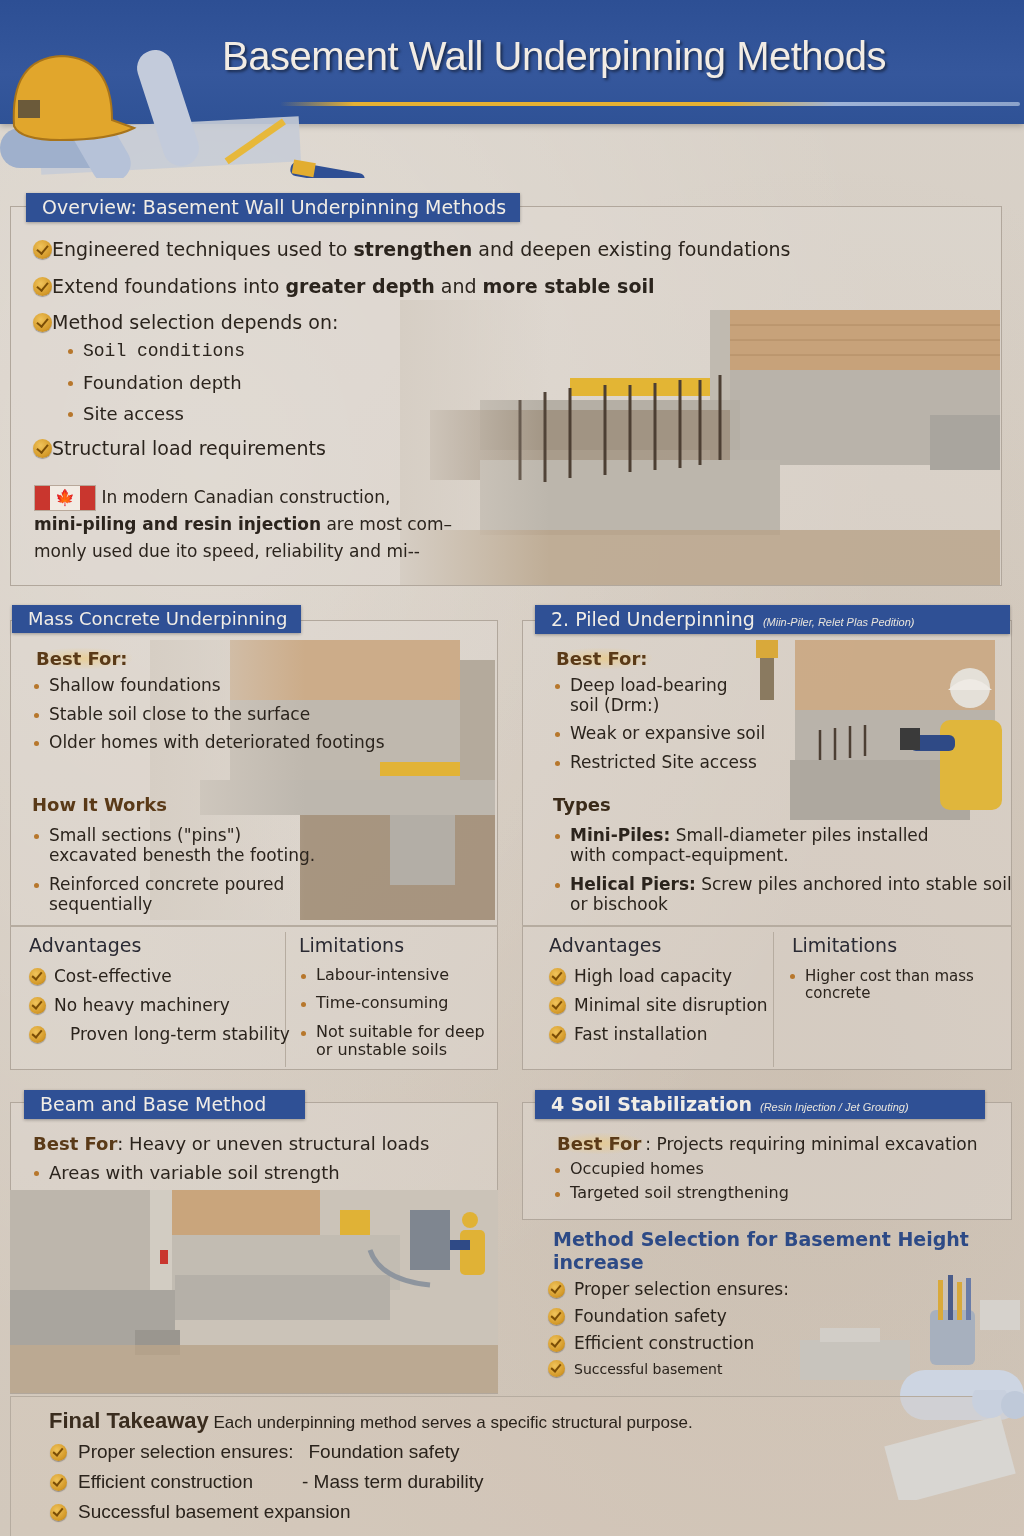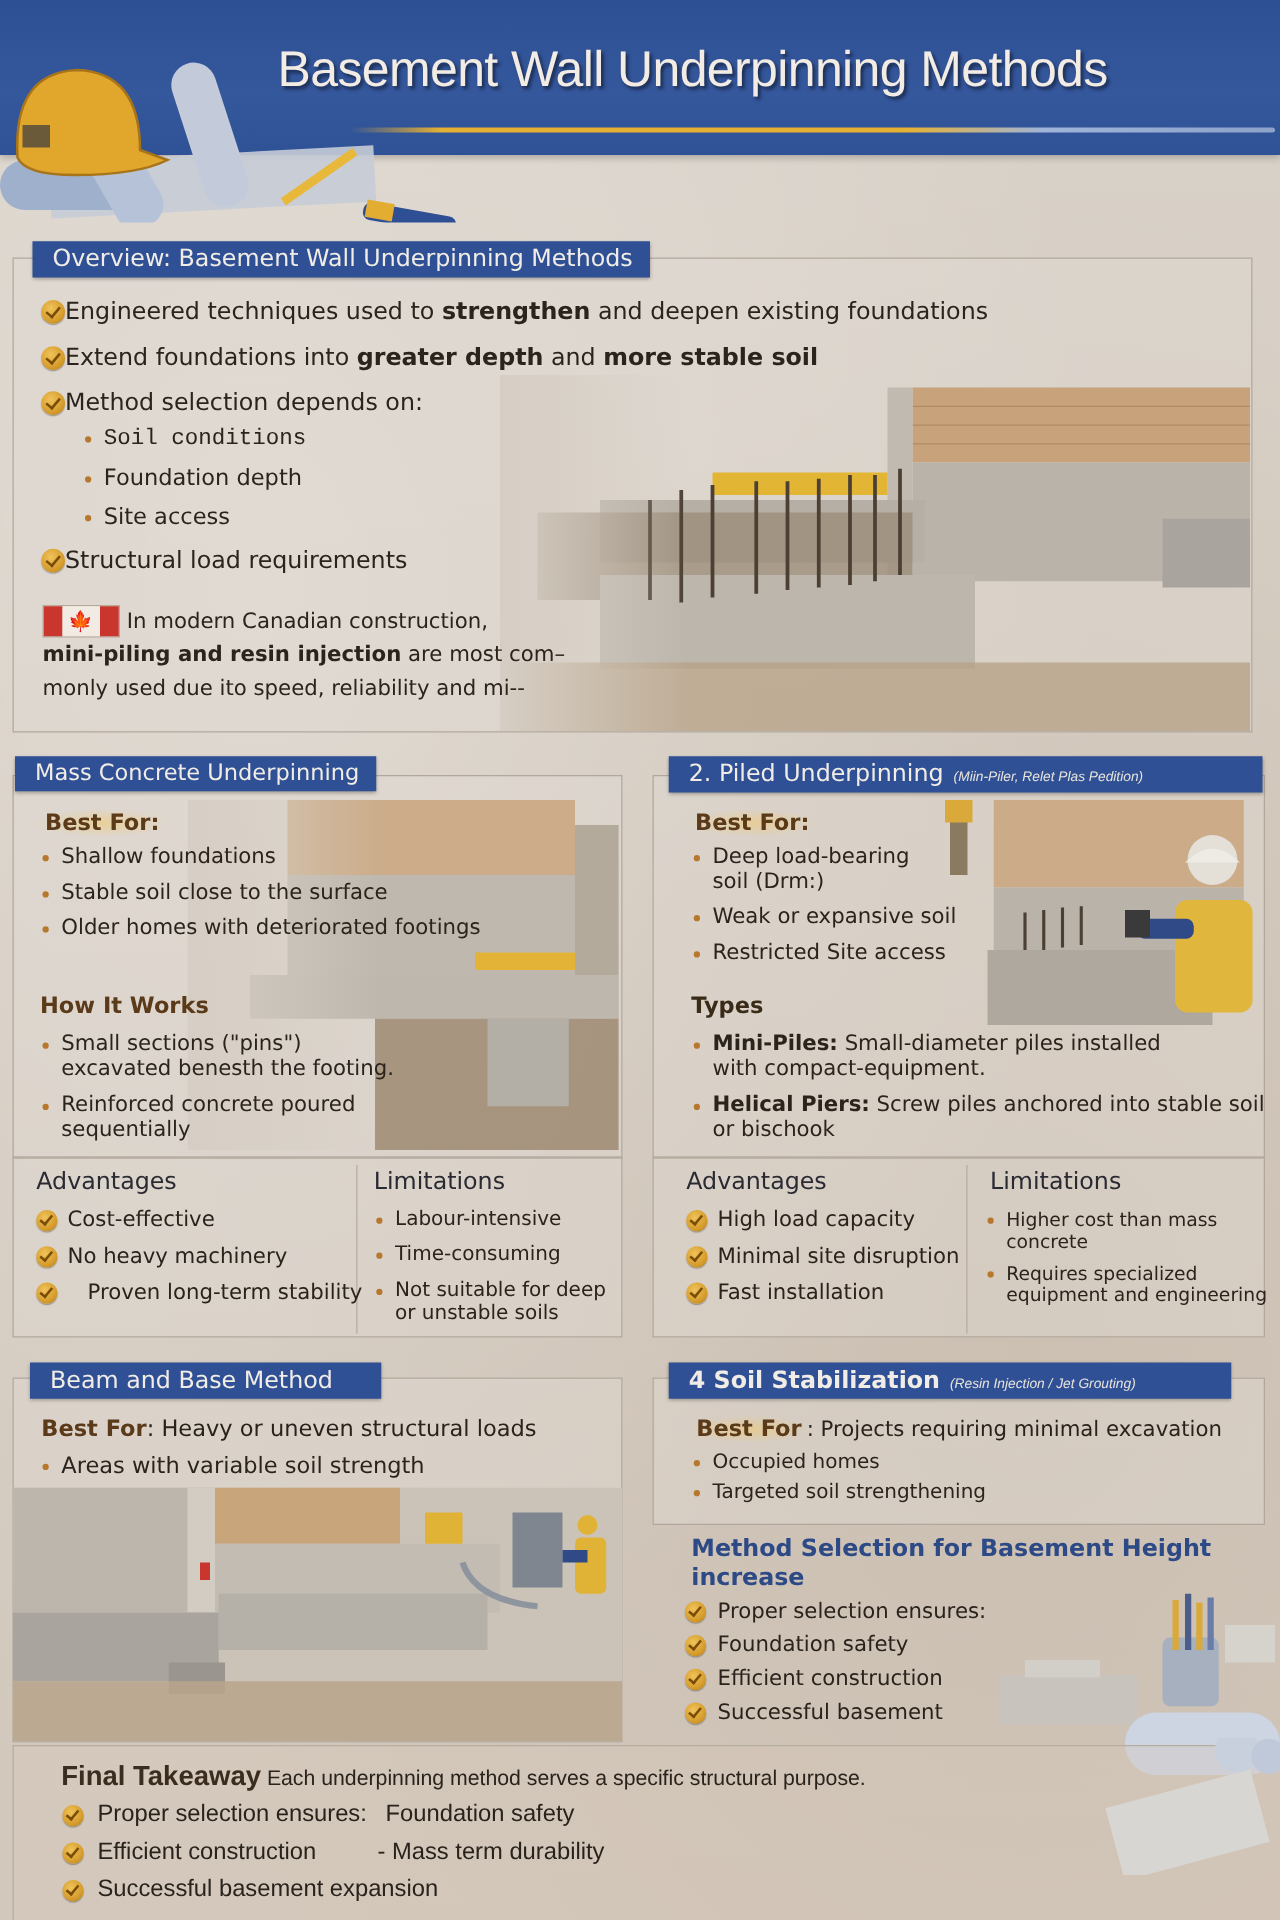--- a/index.html
+++ b/index.html
@@ -330,24 +330,20 @@
       <span class="check sm"></span>
       <span>Fast installation</span>
     </div>
 </div>
 <div class="abs heading-dark" style="left:792px; top:934px;">Limitations</div>
 <div class="abs" style="left:790px; top:968px;">
   <div class="bullet-row" style="font-size:15px; line-height:1.1; margin-bottom:10px;">
       <span class="dot" style="margin-top:6px;"></span>
       <span><span>Higher cost than mass</span><br><span>concrete</span></span>
     </div>
-  <div class="bullet-row" style="font-size:15px; line-height:1.1;">
-      <span class="dot" style="margin-top:6px;"></span>
-      <span><span>Requires specialized</span><br><span>equipment and engineering</span></span>
-    </div>
 </div>
 
 <div class="abs panel" style="left:10px; top:1102px; width:488px; height:292px;"></div>
 <svg class="abs" style="left:10px; top:1190px;" width="488" height="203" viewBox="0 0 488 203">
   <rect x="0" y="0" width="488" height="203" fill="#cbc3b8"></rect>
   <rect x="160" y="0" width="150" height="45" fill="#c9a57c"></rect>
   <rect x="0" y="0" width="160" height="100" fill="#bdb6ac"></rect>
   <rect x="160" y="45" width="230" height="55" fill="#c2bcb2"></rect>
   <rect x="140" y="0" width="22" height="100" fill="#d2ccc2"></rect>
   <rect x="150" y="60" width="8" height="14" fill="#c9362e"></rect>
@@ -407,21 +403,21 @@
       <span>Proper selection ensures:</span>
     </div>
   <div class="row" style="gap:9px; margin-bottom:7px; font-size:17px;">
       <span class="check sm"></span>
       <span>Foundation safety</span>
     </div>
   <div class="row" style="gap:9px; margin-bottom:7px; font-size:17px;">
       <span class="check sm"></span>
       <span>Efficient construction</span>
     </div>
-  <div class="row" style="gap:9px; font-size:17px;text-align:center;">
+  <div class="row" style="gap:9px; font-size:14px;text-align:center;">
       <span class="check sm"></span>
       <span>Successful basement</span>
     </div>
 </div>
 
 <div class="abs" style="left:10px; top:1396px; width:1014px; height:140px; border-top:1.5px solid #b6aca0; border-left:1.5px solid #b6aca0; background: rgba(215,200,185,0.35);"></div>
 <svg class="abs" style="left:880px; top:1390px;" width="144" height="110" viewBox="0 0 144 110">
   <rect x="10" y="40" width="120" height="60" fill="#d8d6d2" transform="rotate(-15 70 70)"></rect>
   <circle cx="110" cy="10" r="18" fill="#c8d0de"></circle>
   <circle cx="135" cy="15" r="14" fill="#bfc9d9"></circle>

